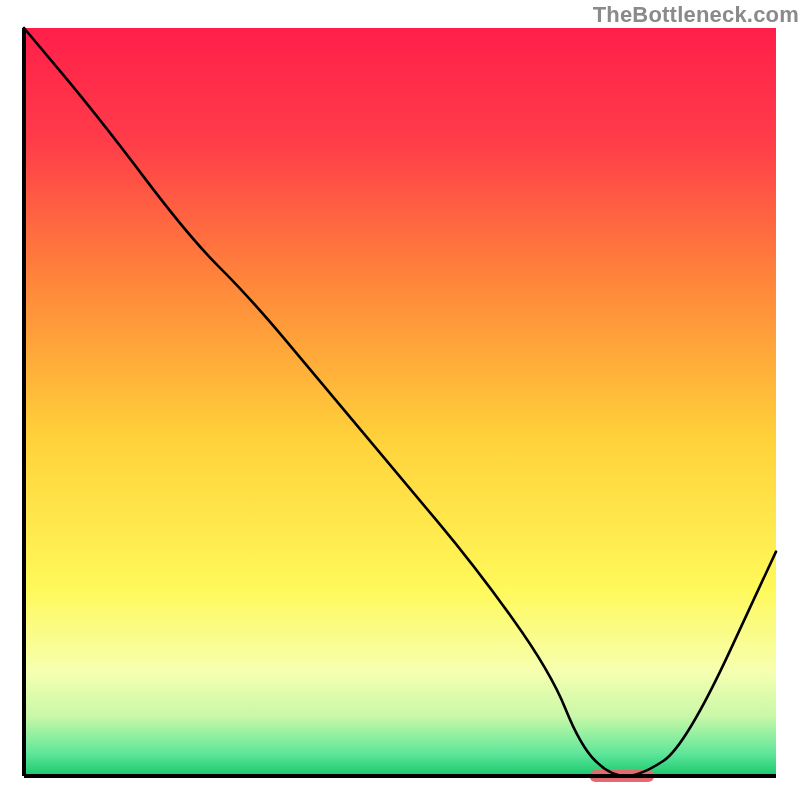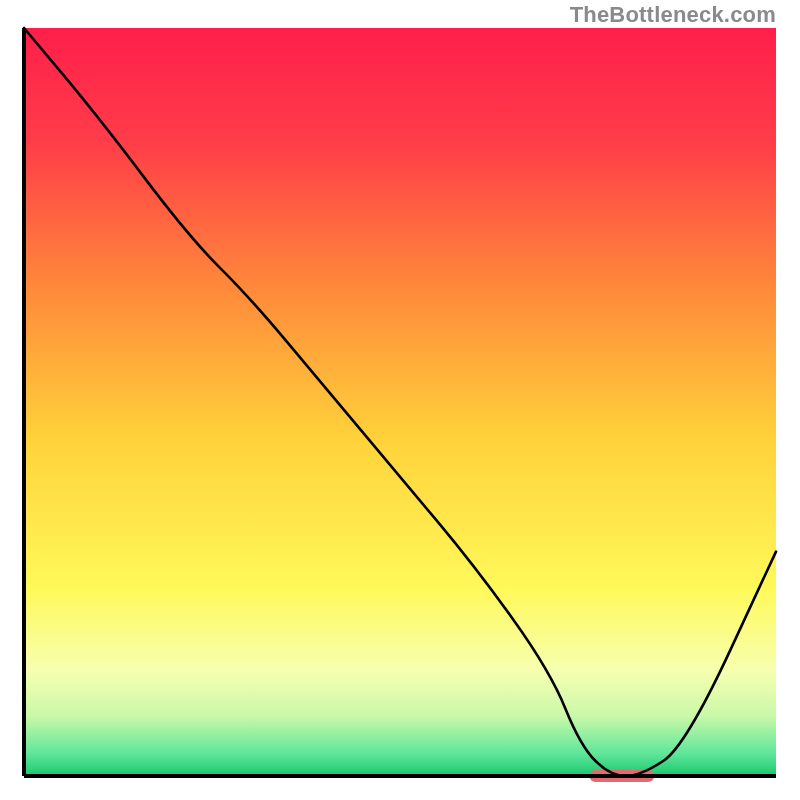--- a/index.html
+++ b/index.html
@@ -13,21 +13,21 @@
   }
   .frame {
     position: relative;
     width: 800px;
     height: 800px;
     background: #ffffff;
   }
   .watermark {
     position: absolute;
     top: 2px;
-    right: 24px;
+    right: 1px;
     font-size: 22px;
     font-weight: 600;
     color: #8a8a8a;
     letter-spacing: 0.2px;
     user-select: none;
   }
   svg {
     position: absolute;
     top: 0;
     left: 0;

